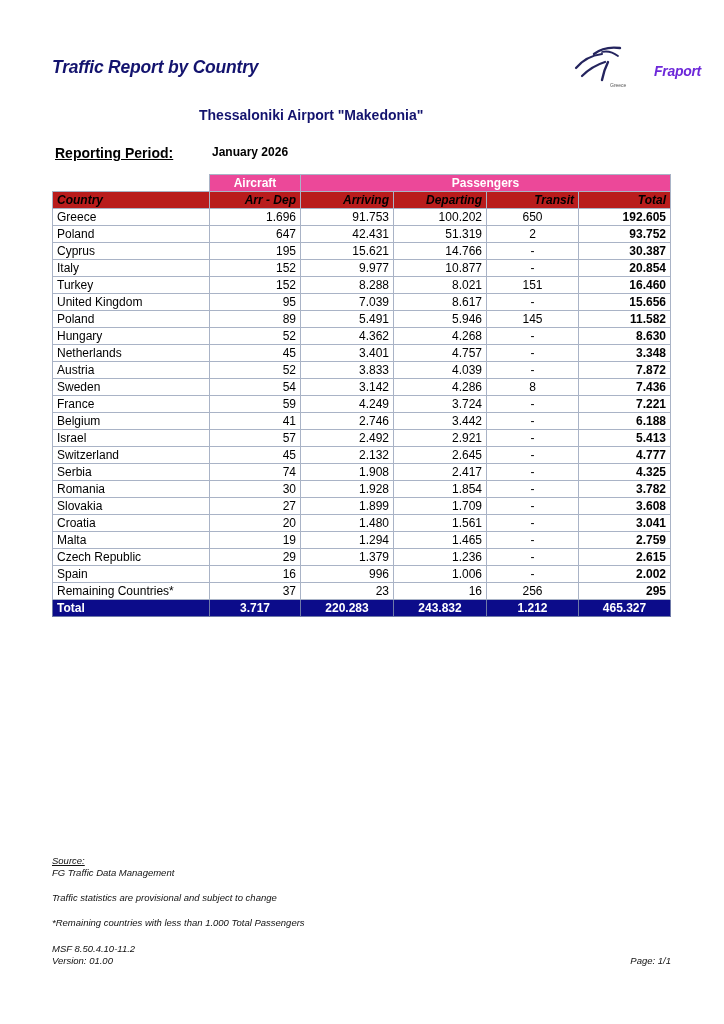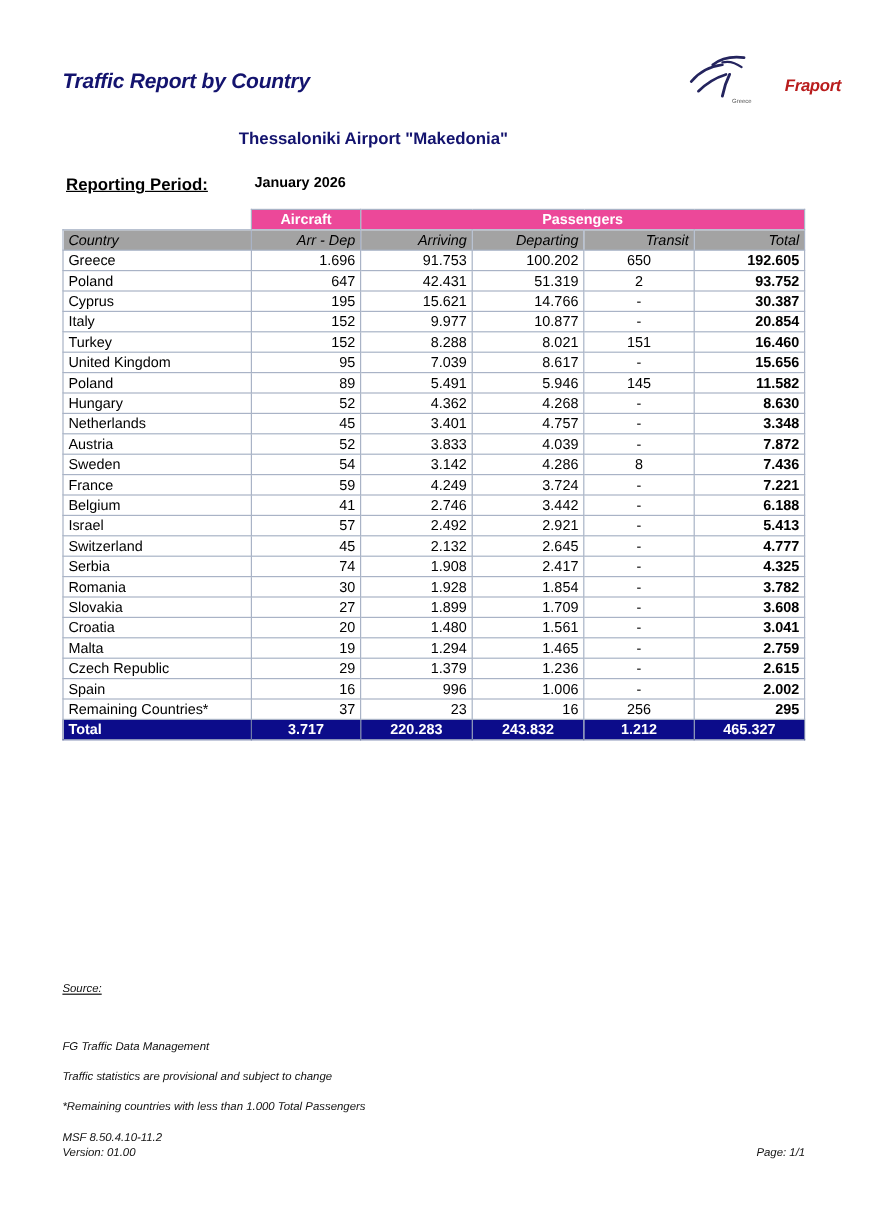--- a/index.html
+++ b/index.html
@@ -2,35 +2,35 @@
 <html><head>
 <meta charset="utf-8">
 <style>
   html, body { margin:0; padding:0; background:#ffffff; }
   body { width:724px; height:1024px; position:relative; overflow:hidden;
          font-family:"Liberation Sans", sans-serif; color:#000; }
   .title { position:absolute; left:52px; top:57px; font-size:17.5px; font-weight:bold;
            font-style:italic; color:#13136e; letter-spacing:-0.2px; }
   .logo { position:absolute; left:572px; top:42px; width:100px; height:48px; }
   .logo-text { position:absolute; left:607px; top:63px; font-size:14px; font-style:italic;
-               font-weight:bold; color:#b91c1c; letter-spacing:-0.3px;padding-left:47px; }
+               font-weight:bold; color:#6d28d9; letter-spacing:-0.3px;padding-left:47px; }
   .logo-sub { position:absolute; left:610px; top:82px; font-size:5px; color:#555; }
   .airport { position:absolute; left:199px; top:107px; font-size:14px; font-weight:bold; color:#13136e; }
   .period-label { position:absolute; left:55px; top:145px; font-size:14px; font-weight:bold;
                   text-decoration:underline; }
   .period-value { position:absolute; left:212px; top:145px; font-size:12px; font-weight:bold; }
 
   table.report { position:absolute; left:52px; top:174px; border-collapse:collapse;
                  font-size:12px; table-layout:fixed; }
   table.report td, table.report th { padding:0 4px; height:16px; line-height:16px;
                  border:1px solid #a9b3c6; white-space:nowrap; overflow:hidden; }
   .grp th { background:#ec4899; color:#fff; font-weight:bold; height:22px; line-height:22px;
             text-align:center; border:1px solid #6f7aa8; }
   .grp th.blank { background:#fff; border:none; }
-  .colh th { background:#a3a3a3; font-style:italic; font-weight:normal; text-align:right;
+  .colh th { background:#b91c1c; font-style:italic; font-weight:bold; text-align:right;
              height:22px; line-height:22px; border:1px solid #9aa6bc; }
   .colh th.left { text-align:left; }
   td.num { text-align:right; }
   td.ctr { text-align:center; }
   td.bold { font-weight:bold; }
   tr.total td { background:#0c0c8a; color:#fff; font-weight:bold; border:1px solid #6f7aa8; }
   tr.total td.num-c { text-align:center; }
 
   .foot { position:absolute; left:52px; font-size:9.5px; font-style:italic; color:#111; }
   .u { text-decoration:underline; }
@@ -270,19 +270,19 @@
       <td>Total</td>
       <td class="num-c">3.717</td>
       <td class="num-c">220.283</td>
       <td class="num-c">243.832</td>
       <td class="num-c">1.212</td>
       <td class="num-c">465.327</td>
     </tr>
   </tfoot>
 </table>
 
-<div class="foot u" style="top:819px">Source:</div>
+<div class="foot u" style="top:855px">Source:</div>
 <div class="foot" style="top:867px">FG Traffic Data Management</div>
 <div class="foot" style="top:892px">Traffic statistics are provisional and subject to change</div>
 <div class="foot" style="top:917px">*Remaining countries with less than 1.000 Total Passengers</div>
 <div class="foot" style="top:943px">MSF 8.50.4.10-11.2</div>
 <div class="foot" style="top:955px">Version: 01.00</div>
 <div class="page">Page: 1/1</div>
 
 </body></html>

